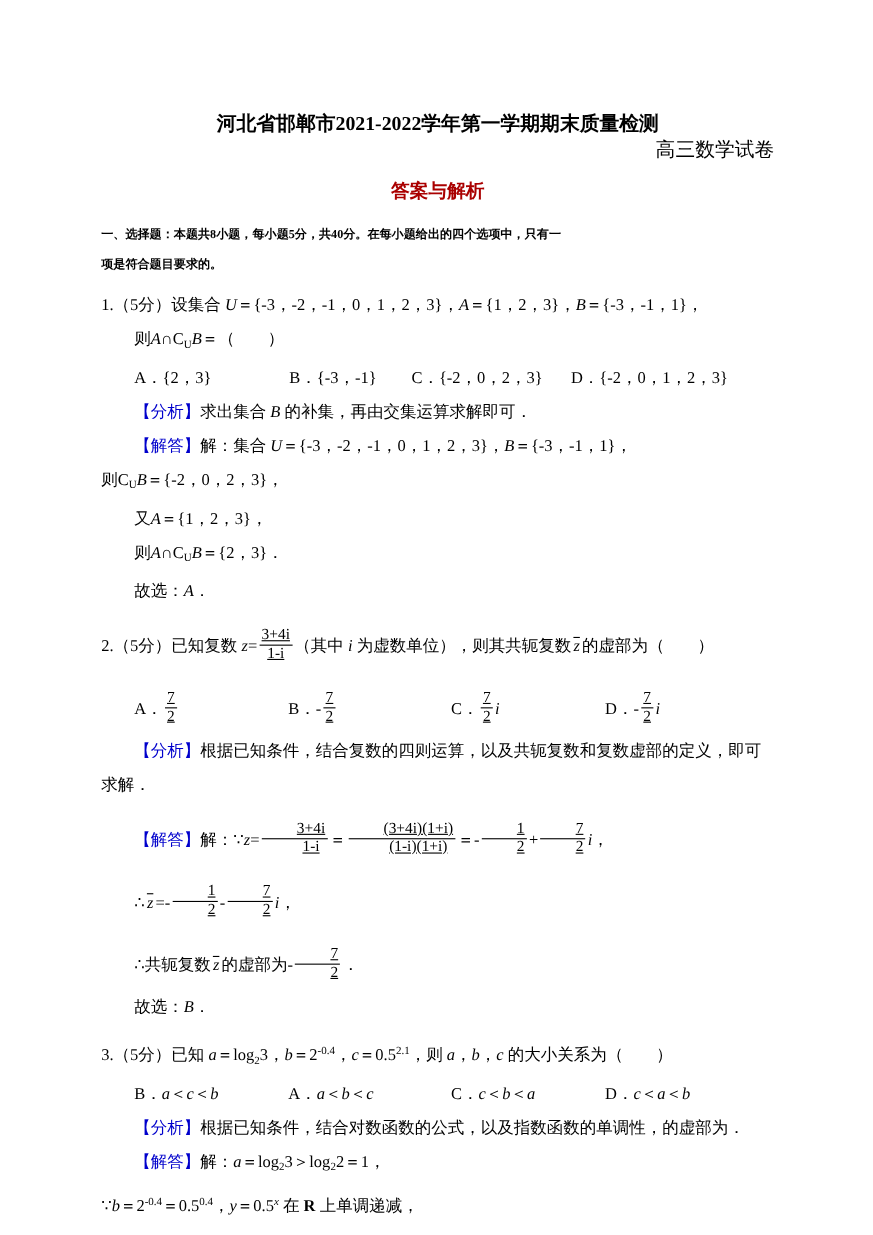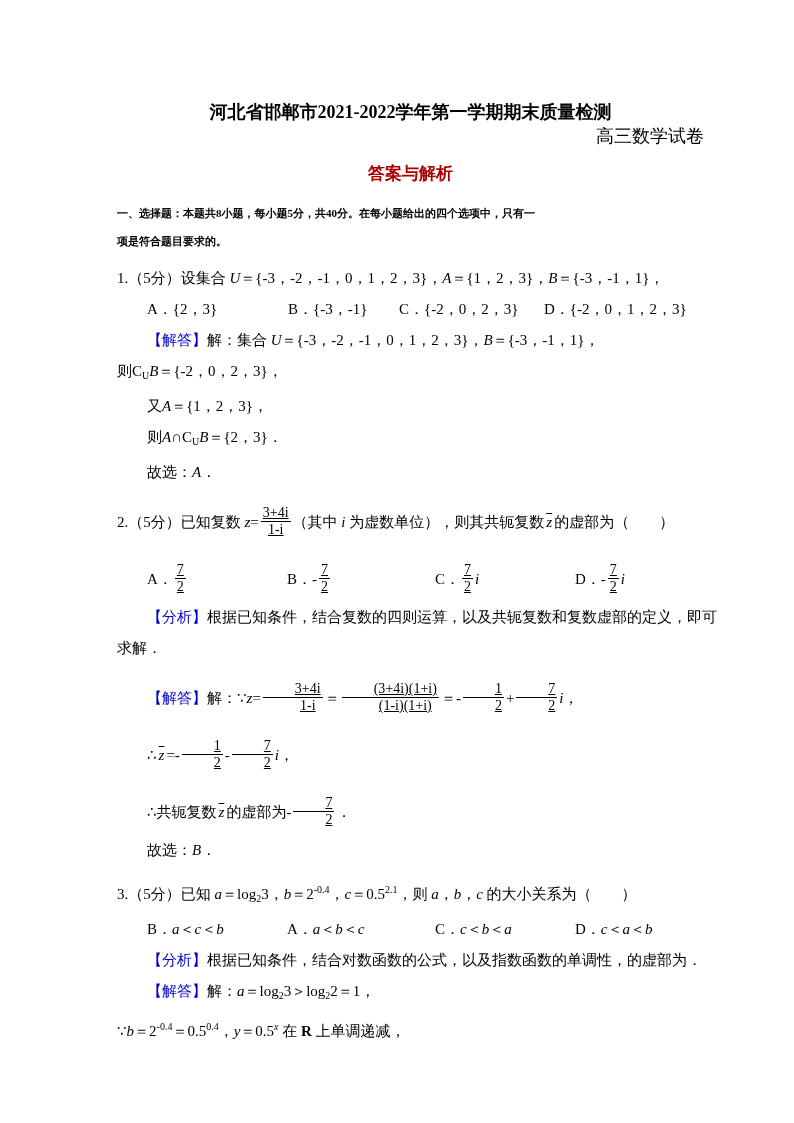--- a/index.html
+++ b/index.html
@@ -1,21 +1,21 @@
 <!DOCTYPE html>
 <html><head>
 <meta charset="utf-8">
 <style>
   html,body { margin:0; padding:0; background:#ffffff; }
   body {
     width:794px; height:1123px; overflow:hidden;
     font-family:"Liberation Serif","DejaVu Serif","DejaVu Sans",serif;
     font-size:15px; color:#000;
   }
-  .page { padding:100px 90px 0 117px; box-sizing:border-box; }
+  .page { padding:100px 90px 0 92px; box-sizing:border-box; }
 
   .t1 { text-align:center; font-weight:bold; font-size:18px; line-height:24px; }
   .t2 { text-align:right; font-weight:normal; font-size:18px; line-height:24px; }
   .red { text-align:center; font-weight:bold; font-size:17px; line-height:22px;
          color:var(--red,#aa0000); margin-top:15px; }
   .sec { font-weight:bold; font-size:11px; line-height:28px; }
   .sec-first { margin-top:14px; }
 
   .q { margin-top:8px; }
   .line { line-height:31px; white-space:nowrap; }
@@ -50,26 +50,28 @@
 
   <div class="t1">河北省邯郸市2021-2022学年第一学期期末质量检测</div>
   <div class="t2">高三数学试卷</div>
   <div class="red">答案与解析</div>
 
   <div class="sec sec-first">一、选择题：本题共8小题，每小题5分，共40分。在每小题给出的四个选项中，只有一</div>
   <div class="sec">项是符合题目要求的。</div>
 
   <div class="q">
     <div class="line"><span>1.（5分）设集合 </span><span class="var">U</span><span>＝{-3，-2，-1，0，1，2，3}，</span><span class="var">A</span><span>＝{1，2，3}，</span><span class="var">B</span><span>＝{-3，-1，1}，</span></div>
+    <div class="line ind"><span>则</span><span class="var">A</span><span>∩C</span><sub>U</sub><span class="var">B</span><span>＝（　　）</span></div>
     <div class="line opts opts-q1">
       <span><span>A．{2，3}</span></span>
       <span><span>B．{-3，-1}</span></span>
       <span><span>C．{-2，0，2，3}</span></span>
       <span><span>D．{-2，0，1，2，3}</span></span>
     </div>
+    <div class="line ind"><span class="marker">【分析】</span><span>求出集合 </span><span class="var">B</span><span> 的补集，再由交集运算求解即可．</span></div>
     <div class="line ind"><span class="marker">【解答】</span><span>解：集合 </span><span class="var">U</span><span>＝{-3，-2，-1，0，1，2，3}，</span><span class="var">B</span><span>＝{-3，-1，1}，</span></div>
     <div class="line"><span>则C</span><sub>U</sub><span class="var">B</span><span>＝{-2，0，2，3}，</span></div>
     <div class="line ind"><span>又</span><span class="var">A</span><span>＝{1，2，3}，</span></div>
     <div class="line ind"><span>则</span><span class="var">A</span><span>∩C</span><sub>U</sub><span class="var">B</span><span>＝{2，3}．</span></div>
     <div class="line ind"><span>故选：</span><span class="var">A</span><span>．</span></div>
   </div>
 
   <div class="q">
     <div class="line tall"><span>2.（5分）已知复数 </span><span class="var">z</span><span>=</span><span class="frac"><span class="fn">3+4i</span><span class="fd">1-i</span></span><span>（其中 </span><span class="var">i</span><span> 为虚数单位），则其共轭复数</span><span class="ovl">z</span><span>的虚部为（　　）</span></div>
     <div class="line tall opts">

